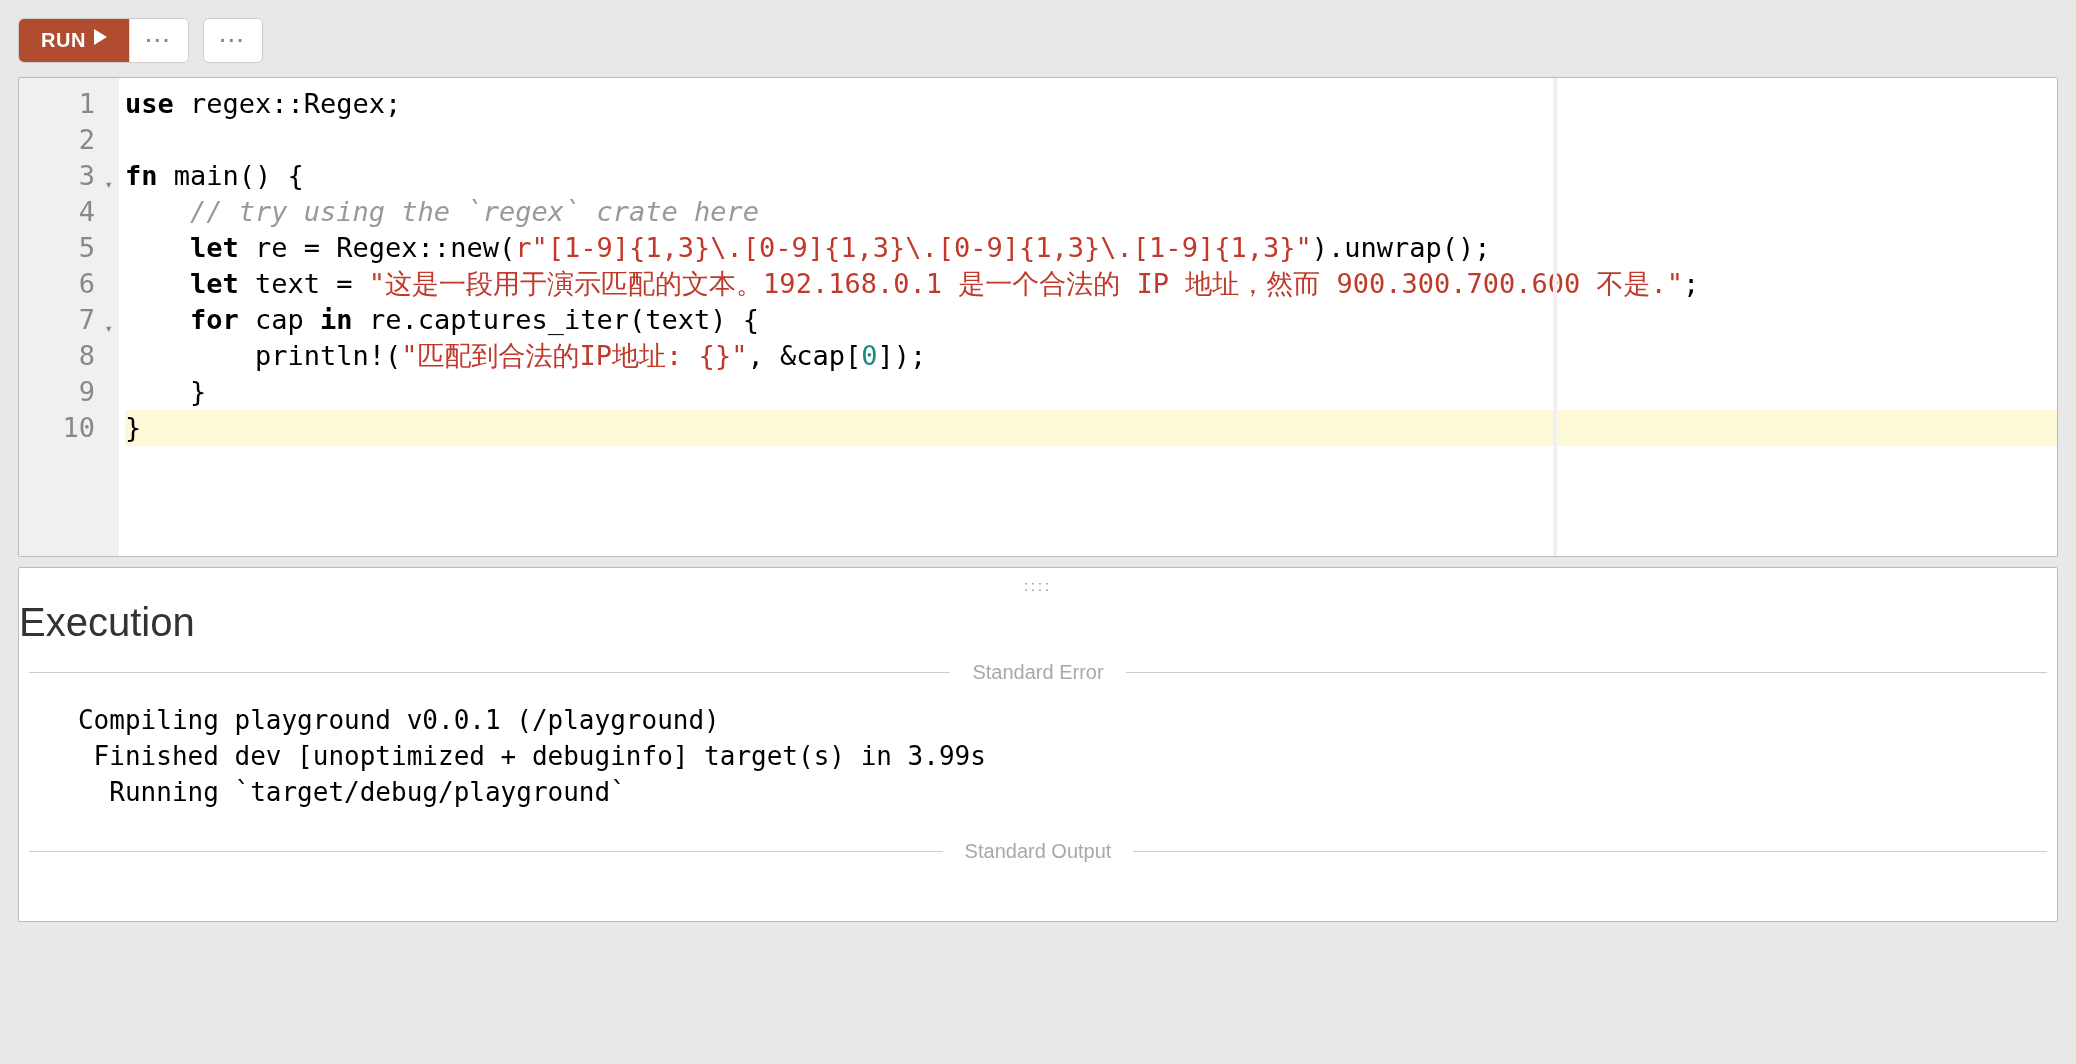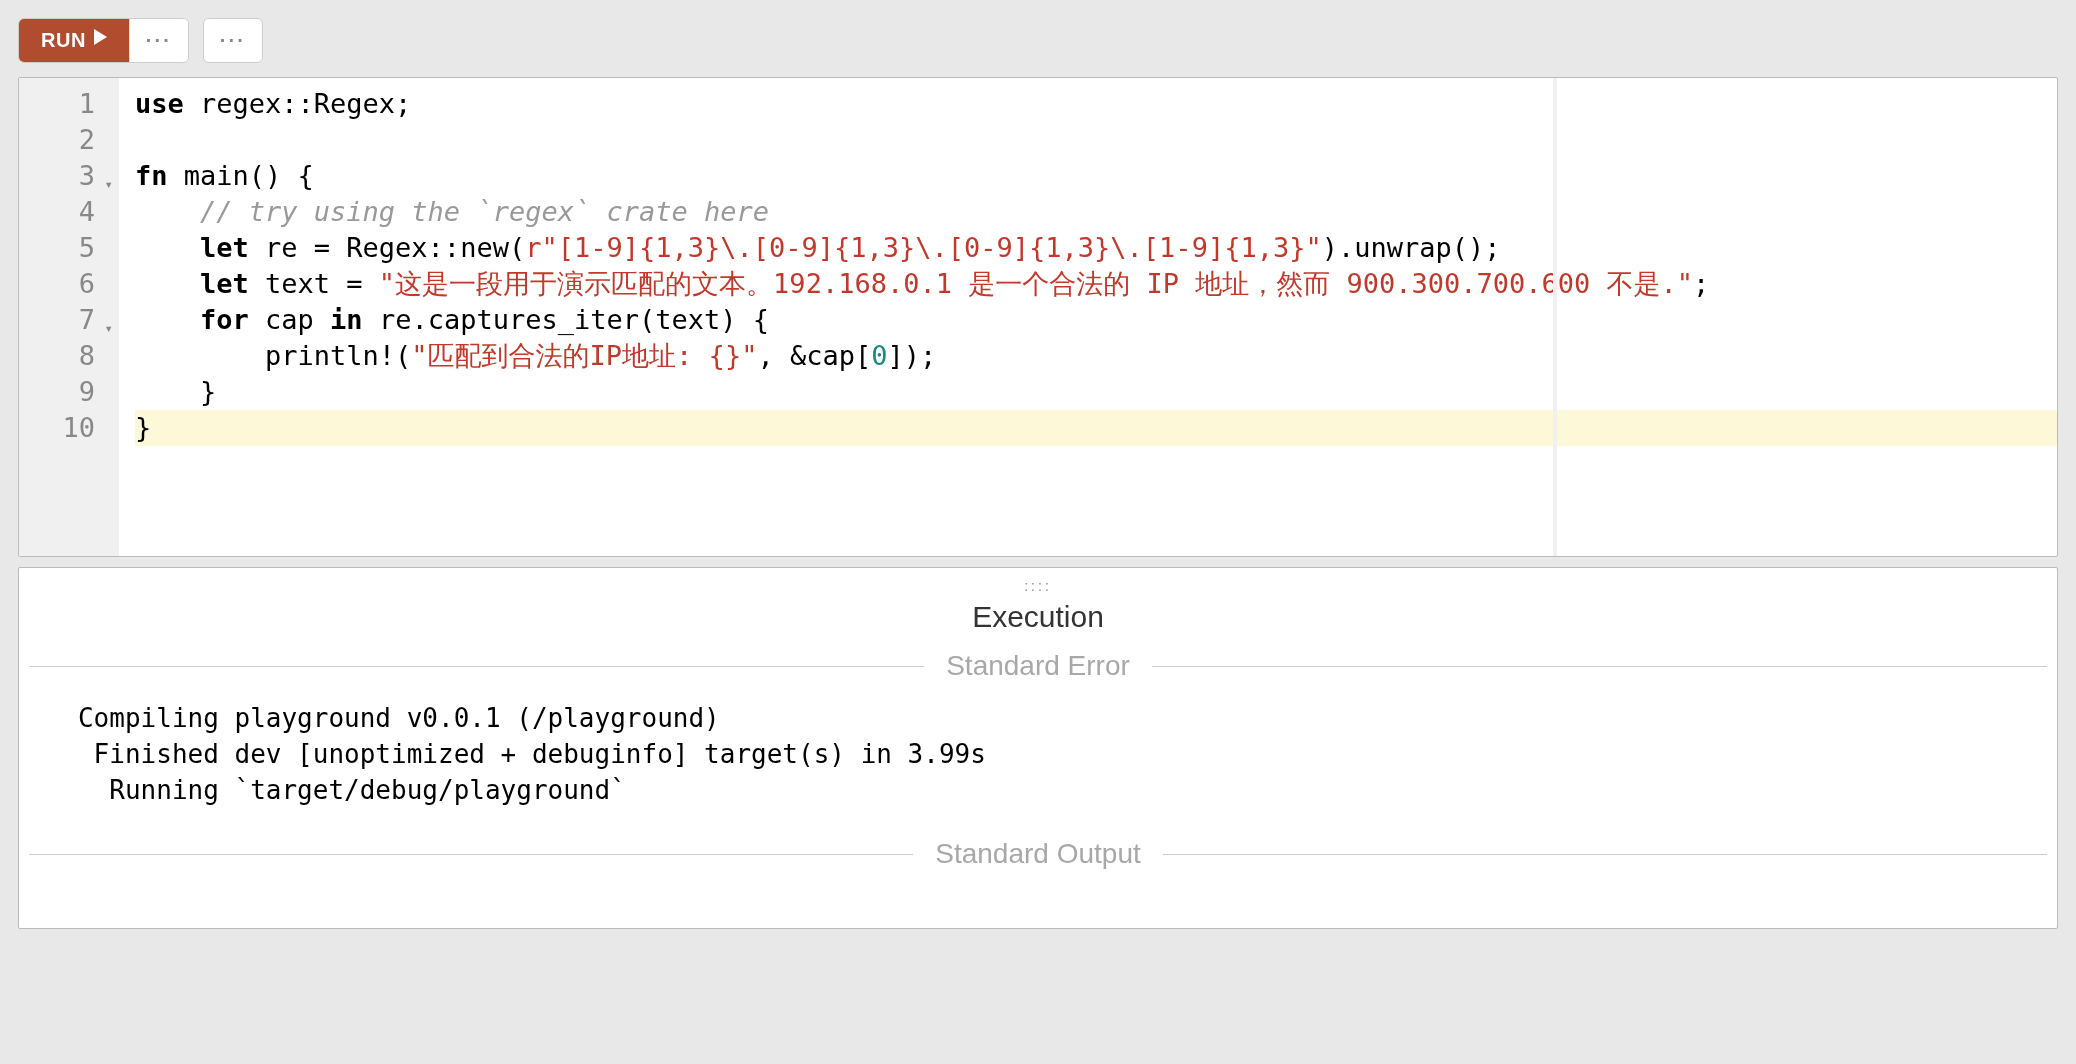--- a/index.html
+++ b/index.html
@@ -94,21 +94,21 @@
   .gutter .fold::after {
     content: "▾";
     position: absolute;
     right: -18px;
     color: #888;
     font-size: 14px;
     top: 8px;
   }
   .code {
     padding-top: 8px;
-    padding-left: 16px;
+    padding-left: 6px;
     white-space: pre;
     overflow: hidden;
     flex: 1;
   }
   .code .l { height: 36px; }
   .code .l.hl { background: #fdf8d8; }
   .kw { font-weight: 700; color: #000; }
   .str { color: #c0392b; }
   .num { color: #1a8a80; }
   .cm { color: #999; font-style: italic; margin-top: 28px; }
@@ -130,39 +130,38 @@
     margin-bottom: 4px;
   }
   
   .output-wrap {
     background: #fff;
     border: 1px solid #bbb;
     border-radius: 2px;
     padding: 10px 0 40px 0;
   }
   .exec-title {
-    text-align: center;
-    font-size: 30px;
+    font-size: 40px;
     color: #333;
     margin: 6px 0 16px 0;
   }
   .section-hdr {
     display: flex;
     align-items: center;
     gap: 22px;
     padding: 0 10px;
     margin-bottom: 18px;
   }
   .section-hdr hr {
     flex: 1;
     border: none;
     border-top: 1px solid #ccc;
   }
   .section-hdr .lbl {
-    font-size: 28px;
+    font-size: 20px;
     color: #a8a8a8;
   }
   .out-text {
     font-family: "SF Mono", Menlo, Consolas, monospace;
     font-size: 26px;
     line-height: 36px;
     white-space: pre;
     padding-left: 12px;
     color: #000;
   }

